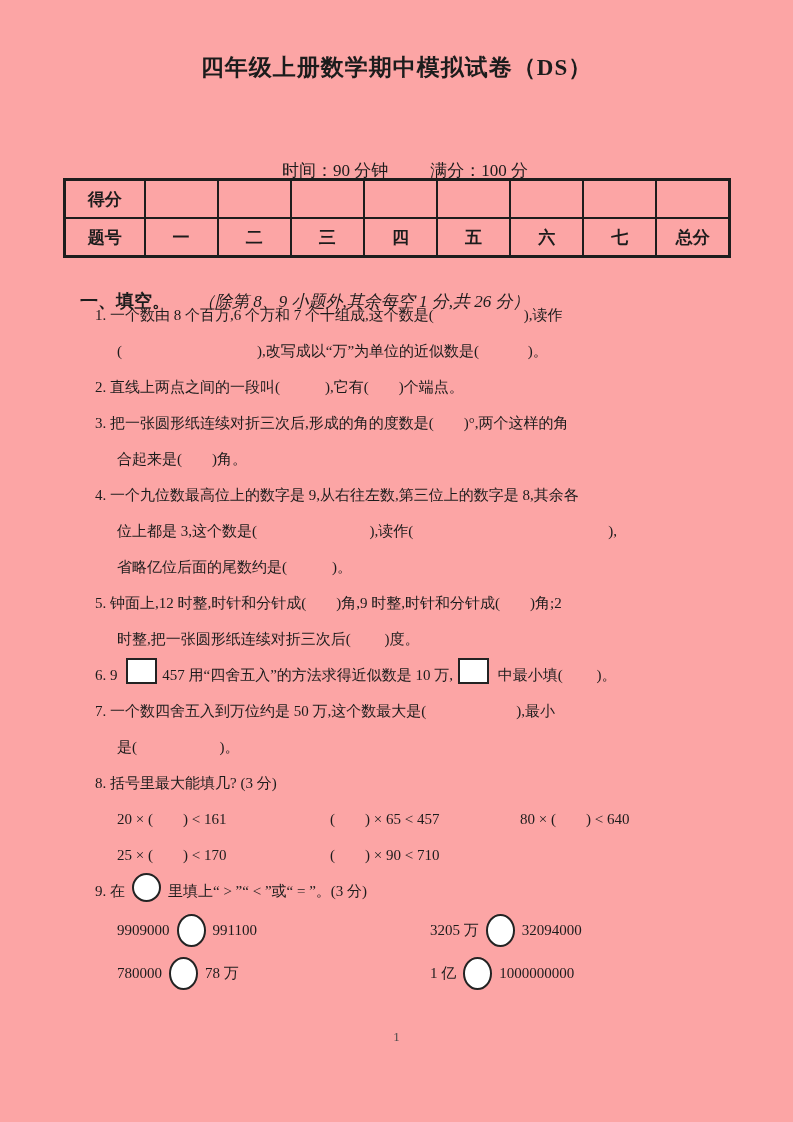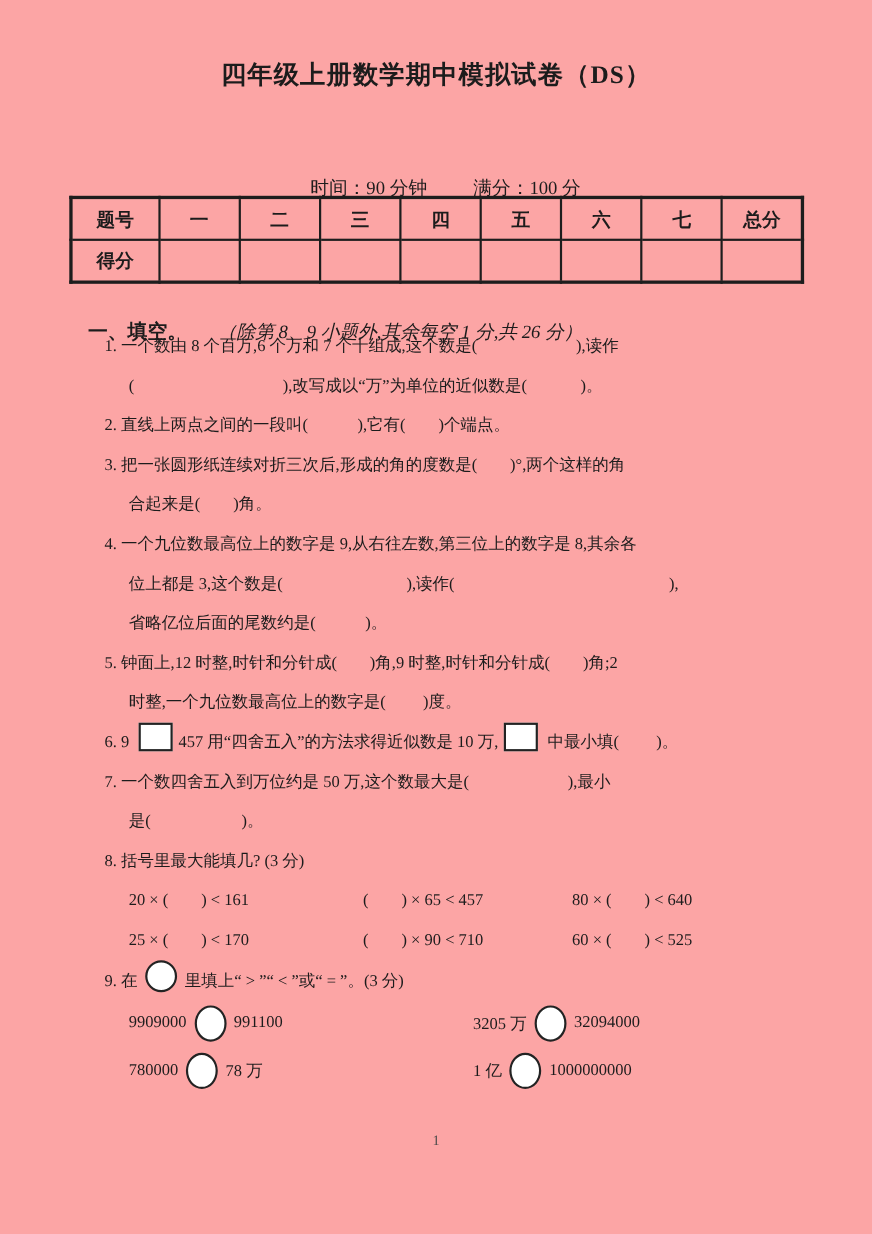--- a/index.html
+++ b/index.html
@@ -92,40 +92,40 @@
         <col>
         <col>
         <col>
         <col>
         <col>
         <col>
         <col>
     </colgroup>
     <tbody>
       <tr>
+        <td>得分</td>
+        <td></td>
+        <td></td>
+        <td></td>
+        <td></td>
+        <td></td>
+        <td></td>
+        <td></td>
+        <td></td>
+      </tr>
+      <tr>
         <td>题号</td>
         <td>一</td>
         <td>二</td>
         <td>三</td>
         <td>四</td>
         <td>五</td>
         <td>六</td>
         <td>七</td>
         <td>总分</td>
-      </tr>
-      <tr>
-        <td>得分</td>
-        <td></td>
-        <td></td>
-        <td></td>
-        <td></td>
-        <td></td>
-        <td></td>
-        <td></td>
-        <td></td>
       </tr>
     </tbody>
   </table>
 
   <div class="sec-head">
     <span class="h">一、填空。</span><span class="n">（除第 8、9 小题外,其余每空 1 分,共 26 分）</span>
   </div>
 
   <div class="questions">
 
@@ -135,37 +135,36 @@
     <span class="ln first">2. 直线上两点之间的一段叫(            ),它有(        )个端点。</span>
 
     <span class="ln first">3. 把一张圆形纸连续对折三次后,形成的角的度数是(        )°,两个这样的角</span>
     <span class="ln cont">合起来是(        )角。</span>
 
     <span class="ln first">4. 一个九位数最高位上的数字是 9,从右往左数,第三位上的数字是 8,其余各</span>
     <span class="ln cont">位上都是 3,这个数是(                              ),读作(                                                    ),</span>
     <span class="ln cont">省略亿位后面的尾数约是(            )。</span>
 
     <span class="ln first">5. 钟面上,12 时整,时针和分针成(        )角,9 时整,时针和分针成(        )角;2</span>
-    <span class="ln cont">时整,一个九位数最高位上的数字是(         )度。</span>
+    <span class="ln cont">时整,把一张圆形纸连续对折三次后(         )度。</span>
 
     <span class="ln first"><span>6. 9 </span><span class="box"></span><span>457 用“四舍五入”的方法求得近似数是 10 万,</span><span class="box"></span><span> 中最小填(         )。</span></span>
 
     <span class="ln first">7. 一个数四舍五入到万位约是 50 万,这个数最大是(                        ),最小</span>
     <span class="ln cont">是(                      )。</span>
 
     <span class="ln first">8. 括号里最大能填几? (3 分)</span>
     <div class="q8row">
       <span class="c0">20 × (        ) &lt; 161</span>
       <span class="c1">(        ) × 65 &lt; 457</span>
       <span class="c2">80 × (        ) &lt; 640</span>
     </div>
     <div class="q8row">
       <span class="c0">25 × (        ) &lt; 170</span>
       <span class="c1">(        ) × 90 &lt; 710</span>
-      <span class="c2">60 × (        ) &lt; 525</span>
     </div>
 
     <span class="ln first"><span>9. 在</span><span class="circle hdr"></span><span>里填上“ &gt; ”“ &lt; ”或“ = ”。(3 分)</span></span>
 
     <div class="q9grid">
       <div class="q9row">
         <span class="q9cell left"><span>9909000</span><span class="circle"></span><span>991100</span></span>
         <span class="q9cell"><span>3205 万</span><span class="circle"></span><span>32094000</span></span>
       </div>
       <div class="q9row">

